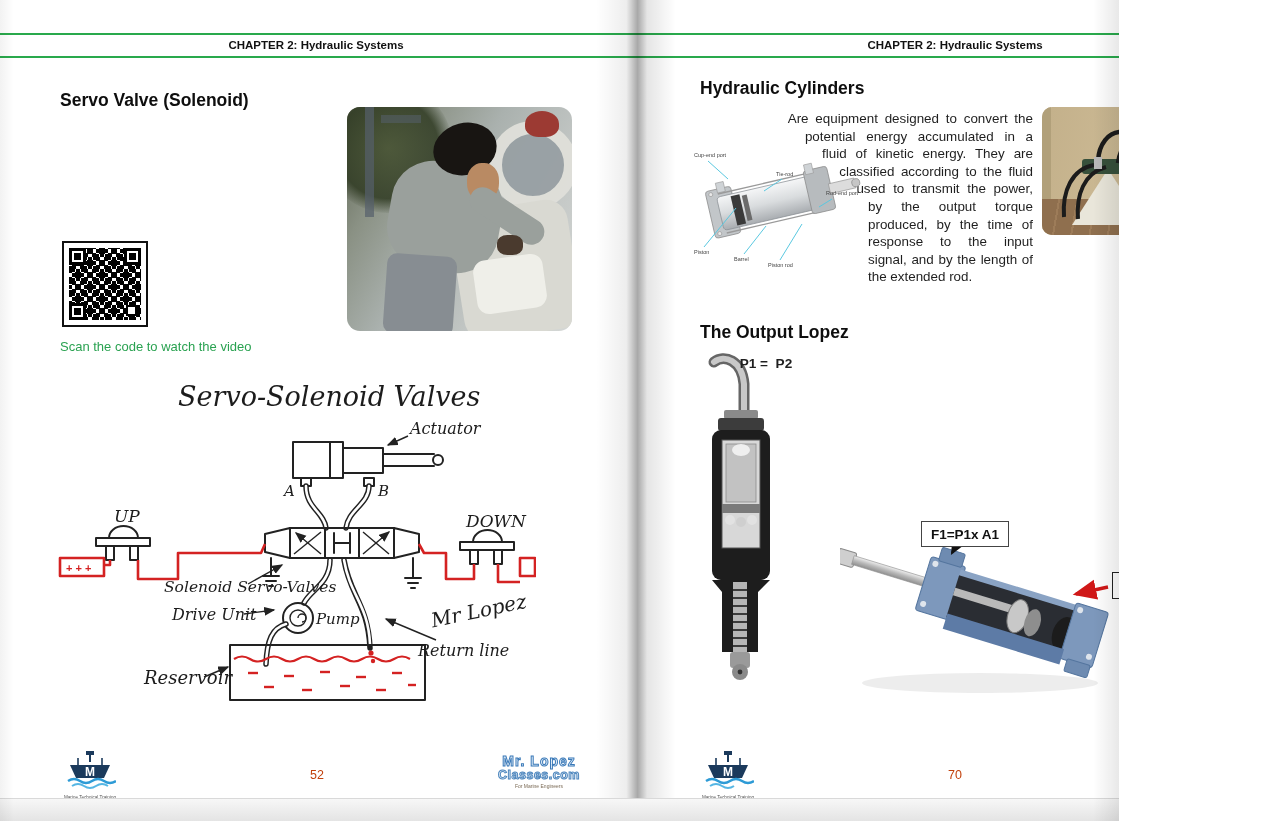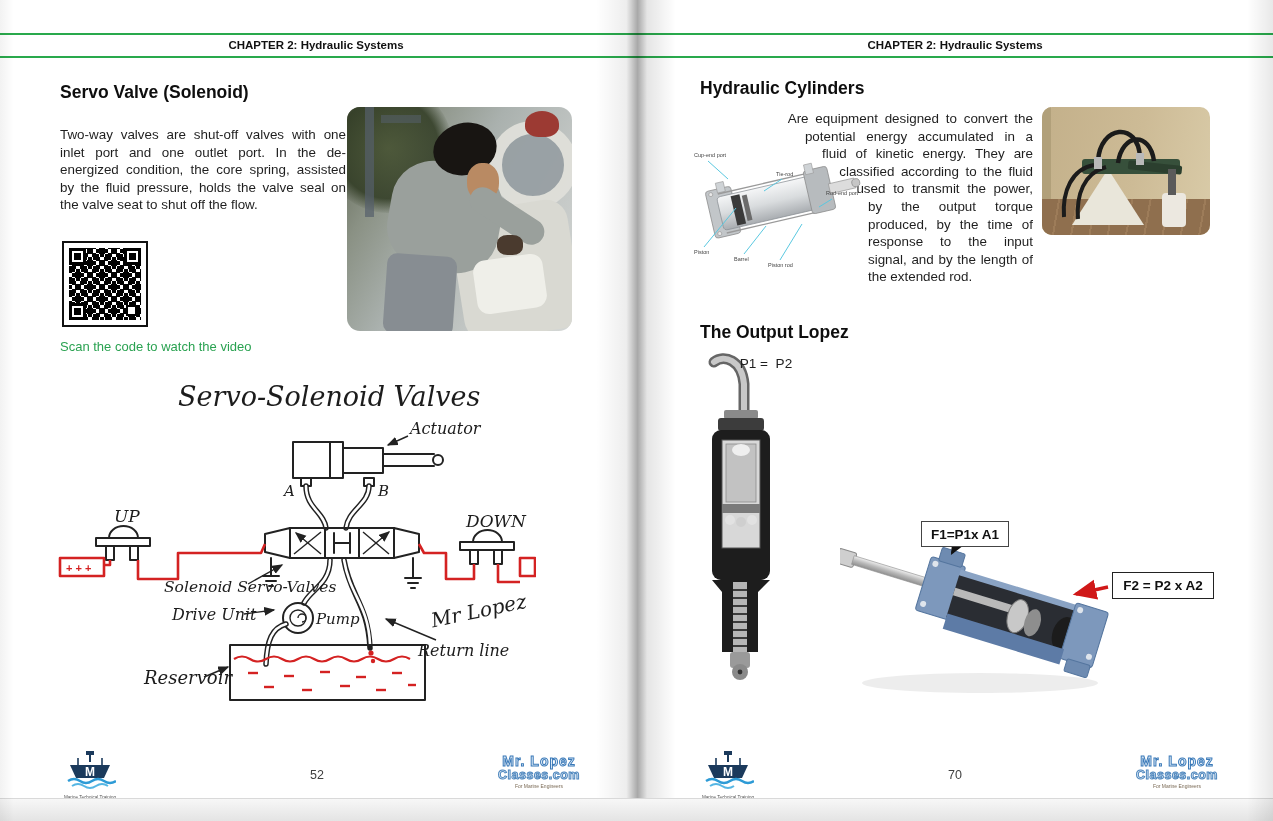--- a/index.html
+++ b/index.html
@@ -1,26 +1,26 @@
 <!DOCTYPE html>
 <html><head>
 <meta charset="utf-8">
 <style>
   html,body{margin:0;padding:0;background:#fff;}
-  #spread{position:relative;width:1273px;height:821px;background:#fff;overflow:hidden;
-          font-family:"Liberation Sans",sans-serif;color:#1d1d1d;}
+  #spread{position:relative;width:1073px;height:821px;background:#fff;overflow:hidden;
+          font-family:"Liberation Sans",sans-serif;color:#1d1d1d;padding-left:46px;}
   .rule{position:absolute;left:0;width:1273px;height:2px;background:#29a94c;}
   .chap{position:absolute;top:39px;width:420px;text-align:center;font-size:11.5px;font-weight:bold;color:#111;}
   .h1{position:absolute;font-size:17.5px;font-weight:bold;color:#0e0e0e;}
   .body{position:absolute;font-size:13.4px;line-height:17.6px;text-align:justify;color:#1f1f1f;}
   .caption-link{position:absolute;font-size:13px;color:#2aa251;}
-  .pagenum{position:absolute;top:768px;width:60px;text-align:center;font-size:12.5px;color:#404040;}
+  .pagenum{position:absolute;top:768px;width:60px;text-align:center;font-size:12.5px;color:#c2410c;}
   .photo{position:absolute;overflow:hidden;}
   .abs{position:absolute;}
-  .formula{font-weight:normal;white-space:pre-wrap;margin:3px 0 16px 0;font-size:13.6px;}
+  .formula{font-weight:bold;white-space:pre-wrap;margin:3px 0 16px 0;font-size:13.6px;}
   .hw{font-family:"DejaVu Serif",serif;font-style:italic;fill:#1c1c1c;}
   .sk{stroke:#222;stroke-width:2;fill:none;stroke-linecap:round;stroke-linejoin:round;}
   .skthin{stroke:#222;stroke-width:1.4;fill:none;}
   .pipe{stroke:#222;stroke-width:5.5;fill:none;stroke-linecap:round;}
   .pipein{stroke:#fff;stroke-width:2.6;fill:none;stroke-linecap:round;}
   .red{stroke:#d42222;stroke-width:2.6;fill:none;stroke-linejoin:round;}
   .lead{stroke:#5ac8e0;stroke-width:1;fill:none;}
   .tiny{font-size:5.5px;fill:#444;font-family:"Liberation Sans",sans-serif;}
   .labelbox{position:absolute;background:#fff;border:1.6px solid #444;font-weight:bold;
             font-size:13.5px;display:flex;align-items:center;justify-content:center;color:#111;}
@@ -57,23 +57,22 @@
 </head>
 <body>
 
 <div id="spread">
 
   <div class="rule" style="top:33px"></div>
   <div class="rule" style="top:56px"></div>
   <div class="chap" style="left:106px">CHAPTER 2: Hydraulic Systems</div>
   <div class="chap" style="left:745px">CHAPTER 2: Hydraulic Systems</div>
 
-  <div class="h1" style="left:60px;top:82px">Servo Valve (Solenoid)</div>
-
-  <div class="body" style="left:60px;top:126px;width:286px">Two-way valves are shut-off valves with one inlet port and one outlet port. In the de-energized condition, the core spring, assisted by the fluid pressure, holds the valve seal on the valve seat to shut off the flow.</div>
+  <div class="h1" style="left:60px;top:90px">Servo Valve (Solenoid)</div>
+
 
   <div class="photo" style="left:347px;top:107px;width:225px;height:224px;border-radius:13px;
        background:linear-gradient(120deg,#5b6150 0%,#8a9184 22%,#aab1ae 45%,#c2c6c4 70%,#d5d8d6 100%)">
     <div class="abs" style="left:-24px;top:-24px;width:130px;height:130px;border-radius:50%;
          background:radial-gradient(circle,#44502f 0%,#2f3a22 55%,transparent 72%);opacity:.85"></div>
     <div class="abs" style="left:18px;top:0;width:9px;height:110px;background:#55606b;opacity:.7"></div>
     <div class="abs" style="left:34px;top:8px;width:40px;height:8px;background:#55606b;opacity:.55"></div>
     <div class="abs" style="left:142px;top:14px;width:62px;height:62px;border-radius:50%;border:13px solid #e0e0da;background:#98a0a4;opacity:.95"></div>
     <div class="abs" style="left:110px;top:98px;width:118px;height:130px;background:#d9d9d2;border-radius:22px;transform:rotate(-9deg)"></div>
     <div class="abs" style="left:178px;top:4px;width:34px;height:26px;background:#9c3a33;border-radius:50% 50% 40% 40%"></div>

